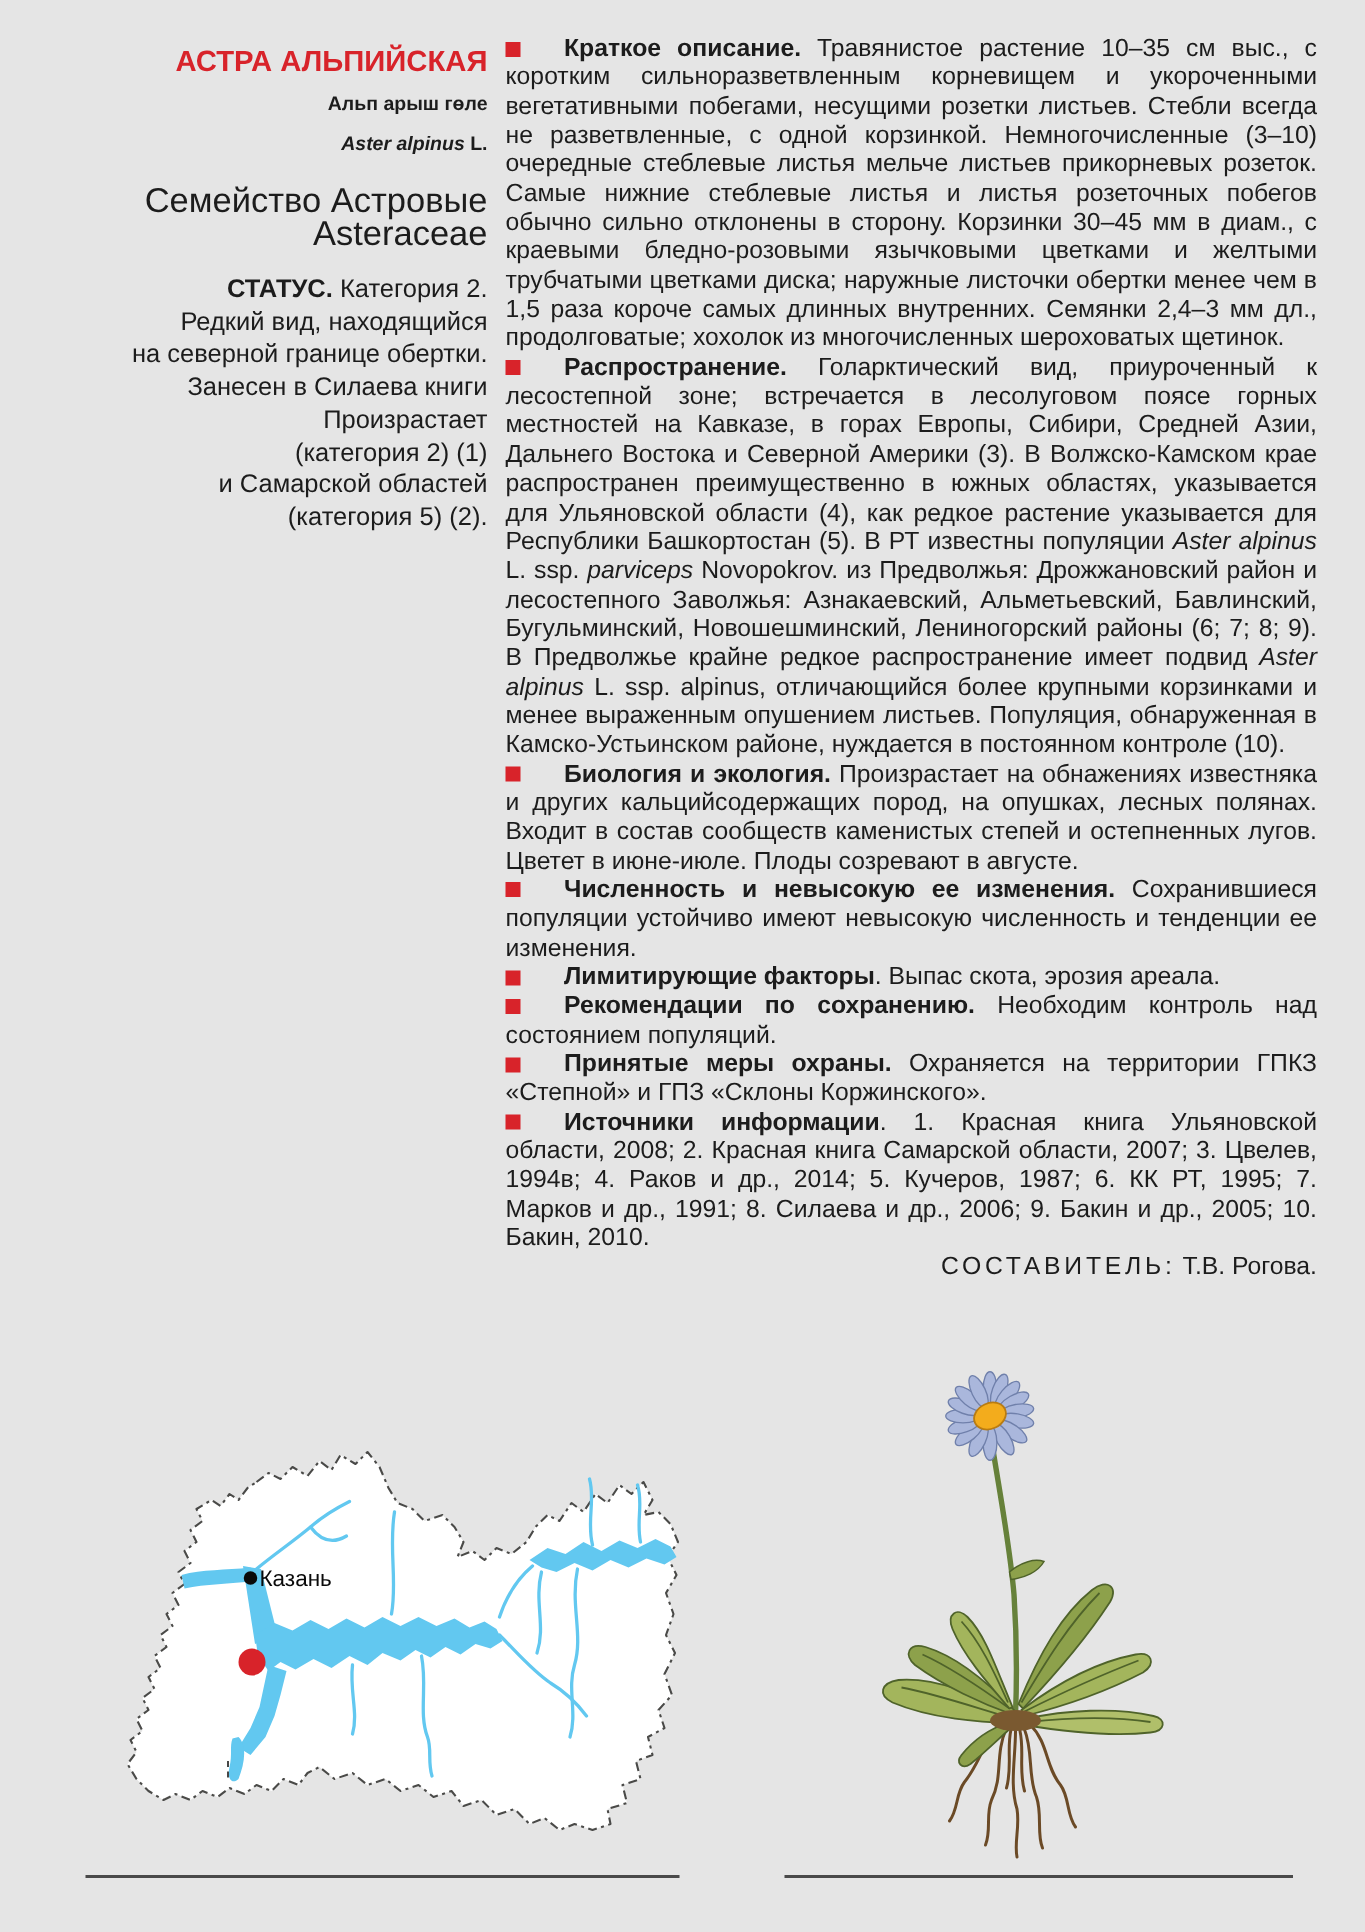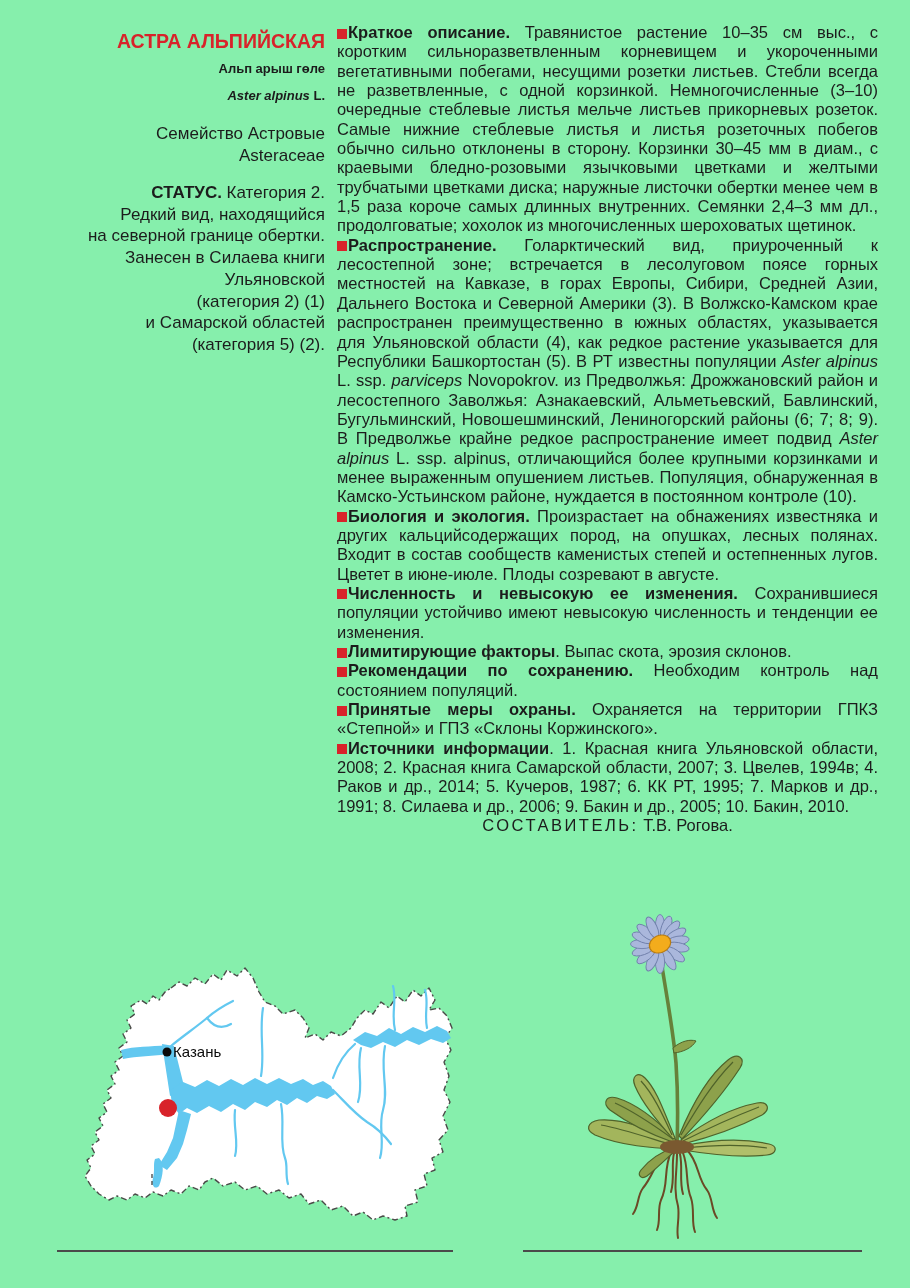--- a/index.html
+++ b/index.html
@@ -1,34 +1,34 @@
 <!DOCTYPE html>
 <html lang="ru" style="--red: #d8232a; --water: #62c8f0; --ink: #1c1c1c; --rule: #4a4a4a;"><head>
 <meta charset="utf-8">
 <style>
   html,body{margin:0;padding:0;background:#ffffff;}
   .page{
-    position:relative;width:910px;height:1288px;background:#86efac;overflow:hidden;
+    position:relative;width:910px;height:1288px;background:#e5e5e5;overflow:hidden;
     font-family:"Liberation Sans",sans-serif;color:var(--ink,#1a1a1a);
   }
   
   .left-col{position:absolute;left:40px;top:28px;width:285px;text-align:right;}
   .species-title{margin:0;font-size:19.5px;line-height:27px;font-weight:bold;color:var(--red,#d8232a);}
   .species-name{font-size:13px;line-height:27px;font-weight:bold;}
   .species-name em{font-style:italic;}
-  .family-block{margin-top:14px;font-size:17px;line-height:21.5px;}
+  .family-block{margin-top:14px;font-size:23px;line-height:21.5px;}
   .status-block{margin-top:16px;font-size:17px;line-height:21.7px;}
   .status-block b{font-weight:bold;margin-left:12px;}
   
   .right-col{position:absolute;left:337px;top:23px;width:541px;font-size:16.5px;line-height:19.35px;text-align:justify;}
   .para{margin:0;}
   .bullet{display:inline-block;width:10px;height:10px;background:var(--red,#d8232a);margin-right:1px;vertical-align:-0.5px;}
-  .ptitle{font-weight:bold;}
+  .ptitle{font-weight:bold;margin-left:28px;}
   .para em{font-style:italic;}
-  .composer{margin:0;text-align:center;}
+  .composer{margin:0;text-align:right;}
   .composer .spaced{letter-spacing:2.5px;}
   
   .map-figure{position:absolute;left:55px;top:944px;width:400px;height:283px;}
   .plant-figure{position:absolute;left:565px;top:898px;width:330px;height:348px;}
   .rule{position:absolute;top:1250px;height:2px;background:var(--rule,#4a4a4a);}
   .rule-left{left:57px;width:396px;}
   .rule-right{left:523px;width:339px;}
   svg{display:block;width:100%;height:100%;}
 </style>
 </head>
@@ -43,35 +43,35 @@
     <div class="family-block">
       <div>Семейство Астровые</div>
       <div>Asteraceae</div>
     </div>
     <div class="status-block">
       <div><b>СТАТУС.</b><span> Категория 2.</span></div>
       <div id="status-lines">
           <div>Редкий вид, находящийся</div>
           <div>на северной границе обертки.</div>
           <div>Занесен в Силаева книги</div>
-          <div>Ульяновской</div>
+          <div>Произрастает</div>
           <div>(категория 2) (1)</div>
           <div>и Самарской областей</div>
           <div>(категория 5) (2).</div>
         </div>
     </div>
   </aside>
 
   <main class="right-col">
     <div id="article-paragraphs">
         <p class="para"><span class="bullet"></span><span class="ptitle">Краткое описание.</span><span> Травянистое растение 10–35 см выс., с коротким сильноразветвленным корневищем и укороченными вегетативными побегами, несущими розетки листьев. Стебли всегда не разветвленные, с одной корзинкой. Немногочисленные (3–10) очередные стеблевые листья мельче листьев прикорневых розеток. Самые нижние стеблевые листья и листья розеточных побегов обычно сильно отклонены в сторону. Корзинки 30–45 мм в диам., с краевыми бледно-розовыми язычковыми цветками и желтыми трубчатыми цветками диска; наружные листочки обертки менее чем в 1,5 раза короче самых длинных внутренних. Семянки 2,4–3 мм дл., продолговатые; хохолок из многочисленных шероховатых щетинок.</span></p>
         <p class="para"><span class="bullet"></span><span class="ptitle">Распространение.</span><span> Голарктический вид, приуроченный к лесостепной зоне; встречается в лесолуговом поясе горных местностей на Кавказе, в горах Европы, Сибири, Средней Азии, Дальнего Востока и Северной Америки (3). В Волжско-Камском крае распространен преимущественно в южных областях, указывается для Ульяновской области (4), как редкое растение указывается для Республики Башкортостан (5). В РТ известны популяции </span><em>Aster alpinus</em><span> L. ssp. </span><em>parviceps</em><span> Novopokrov. из Предволжья: Дрожжановский район и лесостепного Заволжья: Азнакаевский, Альметьевский, Бавлинский, Бугульминский, Новошешминский, Лениногорский районы (6; 7; 8; 9). В Предволжье крайне редкое распространение имеет подвид </span><em>Aster alpinus</em><span> L. ssp. alpinus, отличающийся более крупными корзинками и менее выраженным опушением листьев. Популяция, обнаруженная в Камско-Устьинском районе, нуждается в постоянном контроле (10).</span></p>
         <p class="para"><span class="bullet"></span><span class="ptitle">Биология и экология.</span><span> Произрастает на обнажениях известняка и других кальцийсодержащих пород, на опушках, лесных полянах. Входит в состав сообществ каменистых степей и остепненных лугов. Цветет в июне-июле. Плоды созревают в августе.</span></p>
         <p class="para"><span class="bullet"></span><span class="ptitle">Численность и невысокую ее изменения.</span><span> Сохранившиеся популяции устойчиво имеют невысокую численность и тенденции ее изменения.</span></p>
-        <p class="para"><span class="bullet"></span><span class="ptitle">Лимитирующие факторы</span><span>. Выпас скота, эрозия склонов.</span></p>
+        <p class="para"><span class="bullet"></span><span class="ptitle">Лимитирующие факторы</span><span>. Выпас скота, эрозия ареала.</span></p>
         <p class="para"><span class="bullet"></span><span class="ptitle">Рекомендации по сохранению.</span><span> Необходим контроль над состоянием популяций.</span></p>
         <p class="para"><span class="bullet"></span><span class="ptitle">Принятые меры охраны.</span><span> Охраняется на территории ГПКЗ «Степной» и ГПЗ «Склоны Коржинского».</span></p>
         <p class="para"><span class="bullet"></span><span class="ptitle">Источники информации</span><span>. 1. Красная книга Ульяновской области, 2008; 2. Красная книга Самарской области, 2007; 3. Цвелев, 1994в; 4. Раков и др., 2014; 5. Кучеров, 1987; 6. КК РТ, 1995; 7. Марков и др., 1991; 8. Силаева и др., 2006; 9. Бакин и др., 2005; 10. Бакин, 2010.</span></p>
       </div>
     <p class="composer"><span class="spaced">СОСТАВИТЕЛЬ:</span><span> Т.В. Рогова.</span></p>
   </main>
 
   <figure class="map-figure" style="margin:0">
     <svg viewBox="0 0 400 283">
 

